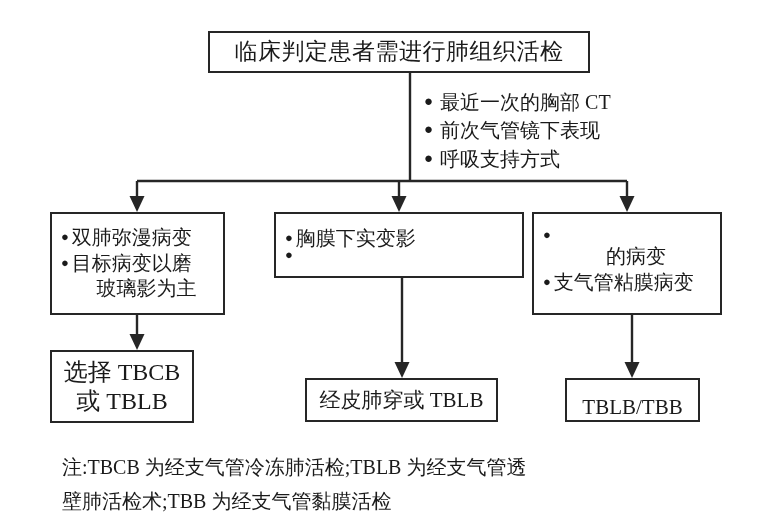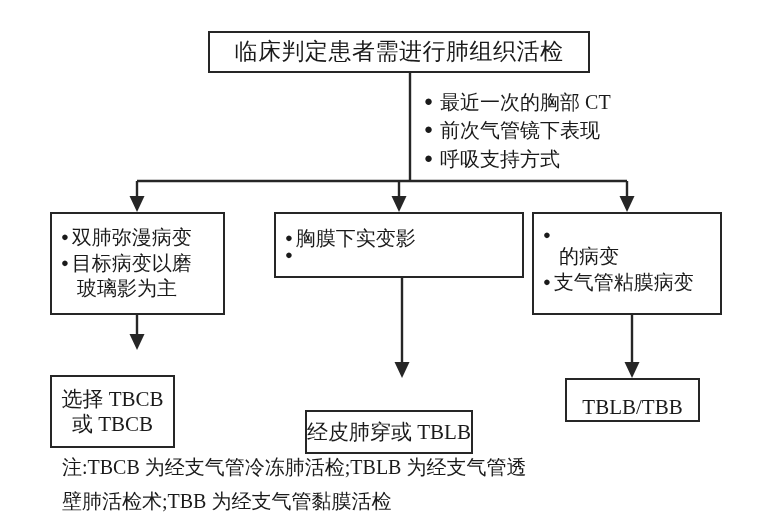--- a/index.html
+++ b/index.html
@@ -103,35 +103,34 @@
   .blist .dot {
     font-size: 13px;
     line-height: 1;
     margin-right: 3px;
     position: relative;
     top: -3px;
   }
   .blist .cont {
     padding-left: 16px;
     white-space: nowrap;
+    text-align: center;
   }
 
   
   #node-out-1 {
     left: 50px; top: 350px;
-    width: 125px; height: 73px;
-    font-size: 21px;
+    width: 144px; height: 73px;
+    font-size: 24px;
     line-height: 1.3;
-    margin-top: 25px;
   }
   #node-out-2 {
     left: 305px; top: 378px;
-    width: 168px; height: 44px;
+    width: 193px; height: 44px;
     font-size: 21px;
-    margin-top: 32px;
   }
   #node-out-3 {
     left: 565px; top: 378px;
     width: 135px; height: 44px;
     font-size: 21px;
     justify-content: flex-end;
   }
 
   
   #footnote {
@@ -235,21 +234,21 @@
       <div class="cont">的病变</div>
       <div class="bullet-row">
         <span class="dot">●</span>
         <span>支气管粘膜病变</span>
       </div>
     </div>
   </div>
 
   <div class="node center-txt" id="node-out-1">
     <div class="node-line">选择 TBCB</div>
-    <div class="node-line">或 TBCB</div>
+    <div class="node-line">或 TBLB</div>
   </div>
 
   <div class="node center-txt" id="node-out-2">
     <div class="node-line">经皮肺穿或 TBLB</div>
   </div>
 
   <div class="node center-txt" id="node-out-3">
     <div class="node-line">TBLB/TBB</div>
   </div>
 

